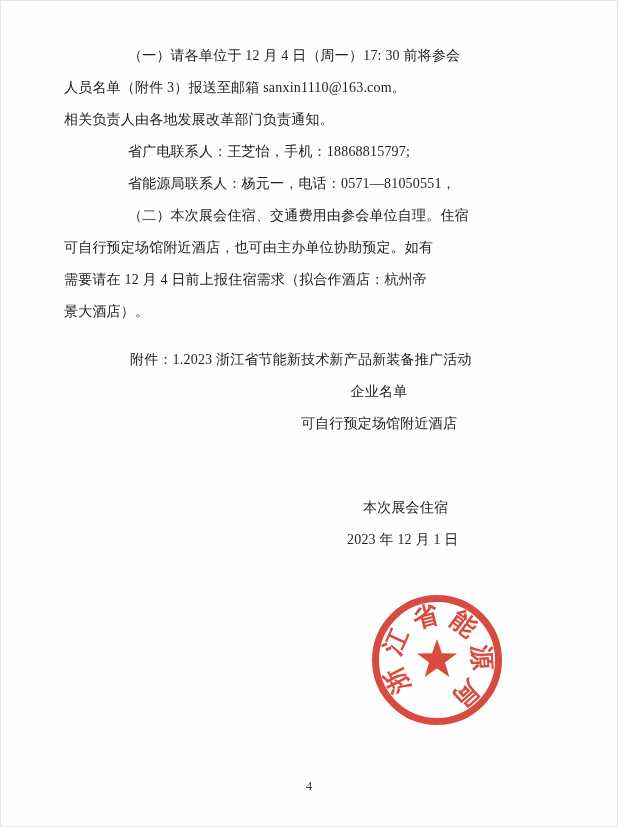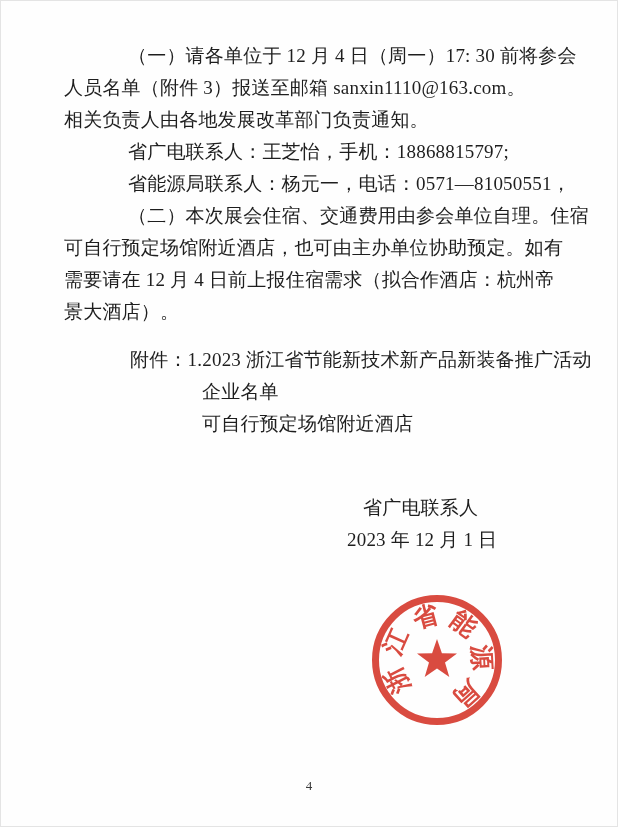--- a/index.html
+++ b/index.html
@@ -19,29 +19,29 @@
   }
   .textblock {
     position: absolute;
     left: 64px;
     top: 40px;
     width: 492px;
   }
   .line {
     height: 32px;
     line-height: 32px;
-    font-size: 19px;
+    font-size: 14px;
     white-space: pre;
     letter-spacing: 0.2px;
   }
   .indent    { padding-left: 64px; }
   .att-block { margin-top: 16px; }
   .att-first { padding-left: 66px; }
   .att-num   { padding-left: 118px; }
-  .att-cont  { padding-left: 138px; }
+  .att-cont  { padding-left: 138px; text-align: center; }
   .sig-block { margin-top: 52px; }
   .sig-agency { padding-left: 299px; }
   .sig-date   { padding-left: 283px; }
   .page-number {
     position: absolute;
     top: 778px;
     left: 0;
     width: 100%;
     text-align: center;
     font-size: 13px;
@@ -80,21 +80,21 @@
     <div class="line">需要请在 12 月 4 日前上报住宿需求（拟合作酒店：杭州帝</div>
     <div class="line">景大酒店）。</div>
 
     <div class="att-block">
       <div class="line att-first">附件：1.2023 浙江省节能新技术新产品新装备推广活动</div>
       <div class="line att-cont">企业名单</div>
       <div class="line att-cont">可自行预定场馆附近酒店</div>
     </div>
 
     <div class="sig-block">
-      <div class="line sig-agency">省广电联系人</div>
+      <div class="line sig-agency">本次展会住宿</div>
       <div class="line sig-date">2023 年 12 月 1 日</div>
     </div>
   </div>
 
   <svg class="seal" viewBox="0 0 160 160" aria-hidden="true">
     <circle cx="77" cy="75" r="61.5" fill="none" stroke-width="7" stroke="#d6372b"></circle>
     <path d="M77,54 L81.9,68.2 L97,68.5 L85,77.6 L89.3,92 L77,83.4 L64.7,92 L69,77.6 L57,68.5 L72.1,68.2 Z" fill="#d6372b"></path>
     <text transform="translate(36.9,95.4) rotate(-117)" dominant-baseline="central" fill="#d6372b">浙</text>
     <text transform="translate(35.9,56.7) rotate(-66)" dominant-baseline="central" fill="#d6372b">江</text>
     <text transform="translate(65.4,31.5) rotate(-15)" dominant-baseline="central" fill="#d6372b">省</text>

